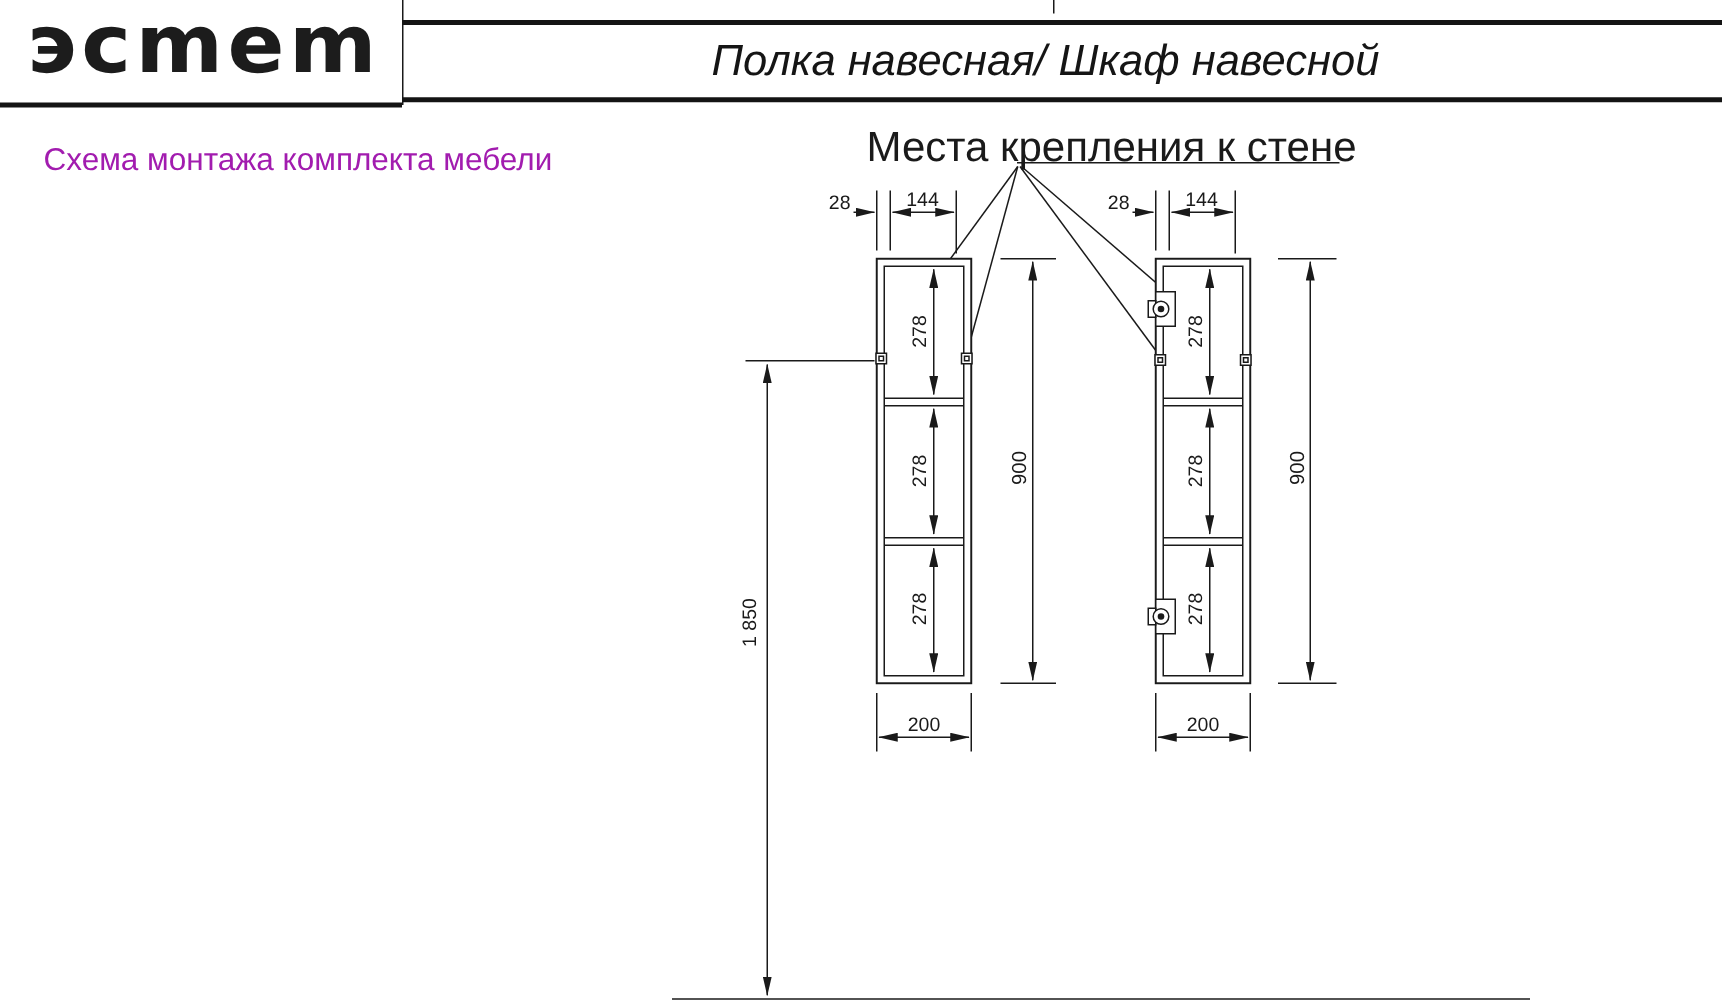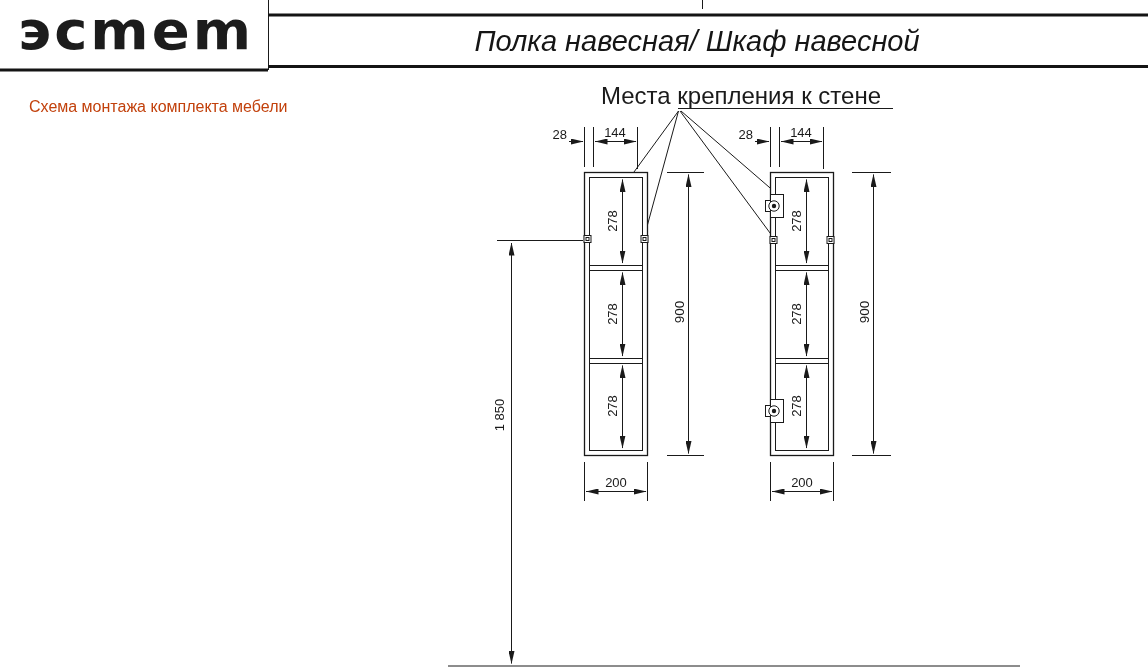--- a/index.html
+++ b/index.html
@@ -16,25 +16,25 @@
     transform:scaleY(0.96);transform-origin:top;
     white-space:nowrap;
   }
   #title{
     left:268px;top:17px;width:818px;height:48px;line-height:48px;
     text-align:center;padding-left:40px;box-sizing:border-box;
     font-style:italic;font-size:29px;color:#151515;
     white-space:nowrap;
   }
   #note{
-    left:29px;top:93px;font-size:16px;line-height:28px;color:#c2410c;
+    left:29px;top:93px;font-size:21px;line-height:28px;color:#a21caf;
   }
   #diagram-heading{
     left:560px;top:82px;width:362px;text-align:center;
-    font-size:24px;color:#1a1a1a;white-space:nowrap;
+    font-size:28px;color:#1a1a1a;white-space:nowrap;
   }
   svg{position:absolute;left:0;top:0;}
   svg line,svg rect,svg circle{stroke:#1a1a1a;stroke-width:1;fill:none;}
   svg .ln2{stroke-width:1.3;}
   svg .thick{stroke:#141414;stroke-width:3.2;}
   svg .fillw{fill:#ffffff;}
   svg .fillk{fill:#1a1a1a;stroke:none;}
   svg text{font-family:"Liberation Sans",sans-serif;font-size:13px;fill:#1a1a1a;stroke:none;}
   svg text.big{font-size:13.5px;}
 </style>

